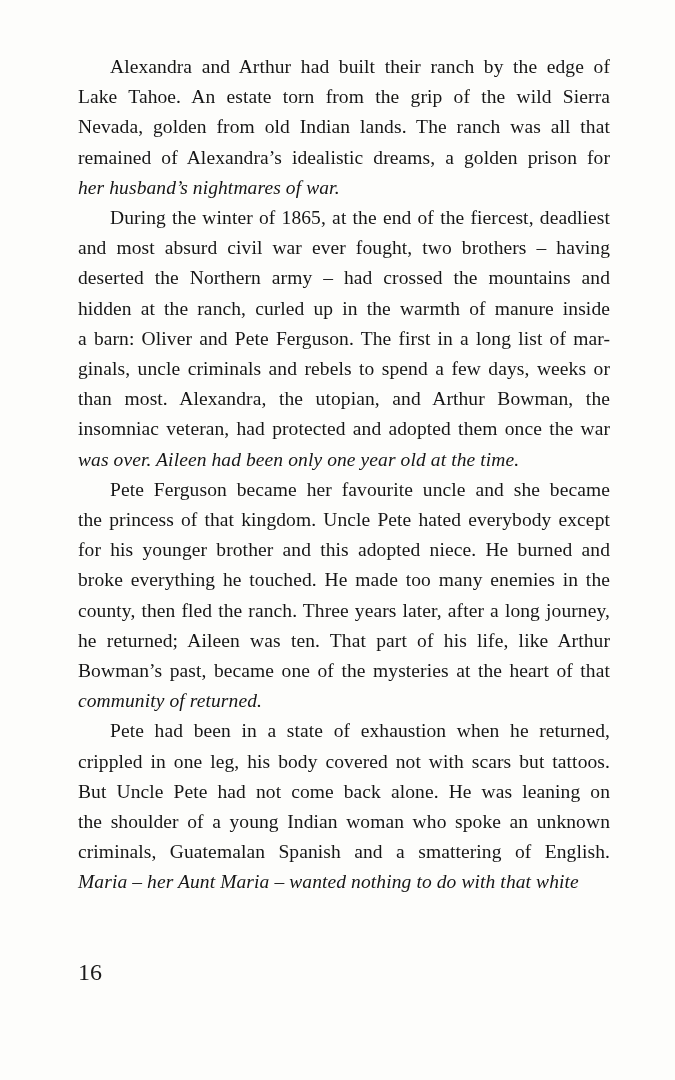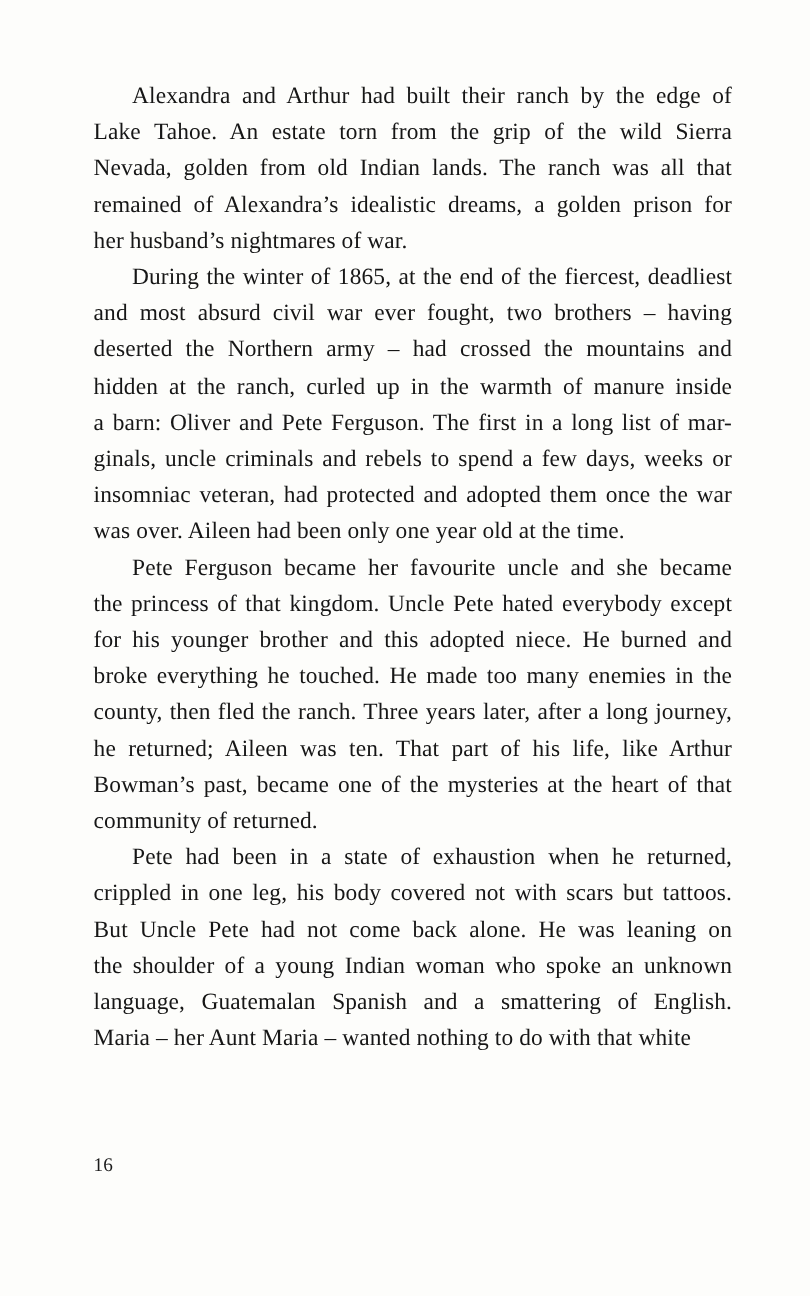--- a/index.html
+++ b/index.html
@@ -16,73 +16,75 @@
     color: #161616;
   }
   .page {
     position: absolute;
     inset: 0;
     background: #fdfdfb;
   }
   .text-block {
     position: absolute;
     left: 78px;
-    top: 66px;
+    top: 52px;
     width: 532px;
   }
   .line {
     font-size: 19.5px;
     line-height: 30.2px;
     text-align: justify;
     text-align-last: justify;
     white-space: normal;
     letter-spacing: 0.1px;
   }
   .line.first {
     text-indent: 32px;
   }
   .line.last {
     text-align-last: left;
+    font-style: italic;
   }
   .folio {
     position: absolute;
     left: 78px;
     top: 960px;
-    font-size: 16px;
+    font-size: 24px;
     line-height: 24px;
     color: #1b1b1b;
   }
 </style>
 </head>
 <body>
 
 <div class="page">
   <div class="text-block">
       <div class="line first">Alexandra and Arthur had built their ranch by the edge of</div>
       <div class="line">Lake Tahoe. An estate torn from the grip of the wild Sierra</div>
       <div class="line">Nevada, golden from old Indian lands. The ranch was all that</div>
       <div class="line">remained of Alexandra’s idealistic dreams, a golden prison for</div>
       <div class="line last">her husband’s nightmares of war.</div>
       <div class="line first">During the winter of 1865, at the end of the fiercest, deadliest</div>
       <div class="line">and most absurd civil war ever fought, two brothers – having</div>
       <div class="line">deserted the Northern army – had crossed the mountains and</div>
       <div class="line">hidden at the ranch, curled up in the warmth of manure inside</div>
       <div class="line">a barn: Oliver and Pete Ferguson. The first in a long list of mar-</div>
       <div class="line">ginals, uncle criminals and rebels to spend a few days, weeks or</div>
+      <div class="line">than most. Alexandra, the utopian, and Arthur Bowman, the</div>
       <div class="line">insomniac veteran, had protected and adopted them once the war</div>
       <div class="line last">was over. Aileen had been only one year old at the time.</div>
       <div class="line first">Pete Ferguson became her favourite uncle and she became</div>
       <div class="line">the princess of that kingdom. Uncle Pete hated everybody except</div>
       <div class="line">for his younger brother and this adopted niece. He burned and</div>
       <div class="line">broke everything he touched. He made too many enemies in the</div>
       <div class="line">county, then fled the ranch. Three years later, after a long journey,</div>
       <div class="line">he returned; Aileen was ten. That part of his life, like Arthur</div>
       <div class="line">Bowman’s past, became one of the mysteries at the heart of that</div>
       <div class="line last">community of returned.</div>
       <div class="line first">Pete had been in a state of exhaustion when he returned,</div>
       <div class="line">crippled in one leg, his body covered not with scars but tattoos.</div>
       <div class="line">But Uncle Pete had not come back alone. He was leaning on</div>
       <div class="line">the shoulder of a young Indian woman who spoke an unknown</div>
-      <div class="line">language, Guatemalan Spanish and a smattering of English.</div>
+      <div class="line">criminals, Guatemalan Spanish and a smattering of English.</div>
       <div class="line last">Maria – her Aunt Maria – wanted nothing to do with that white</div>
     </div>
   <div class="folio">16</div>
 </div>
 
 </body></html>

